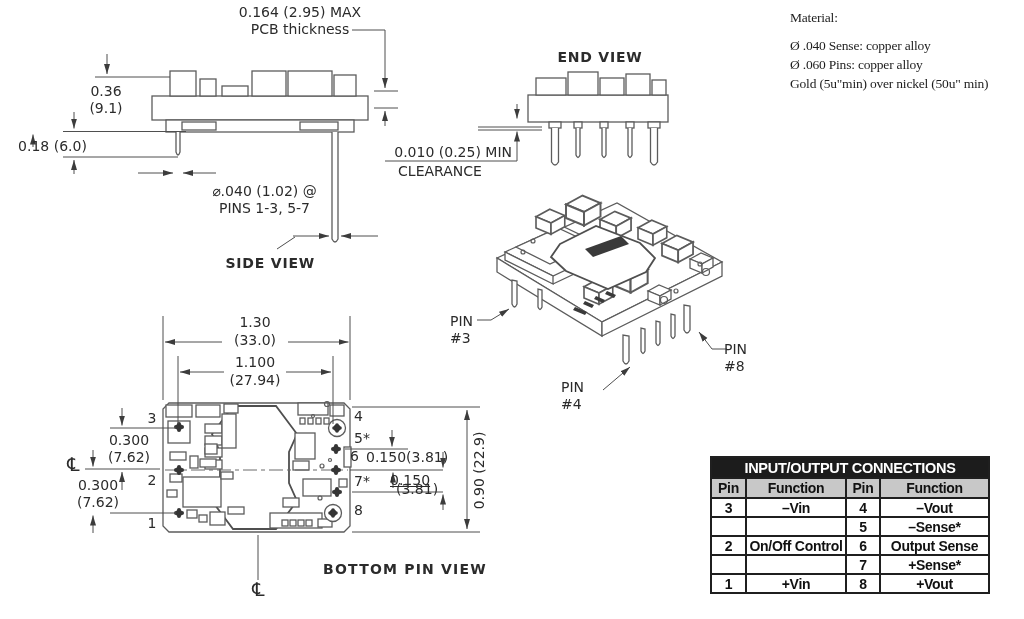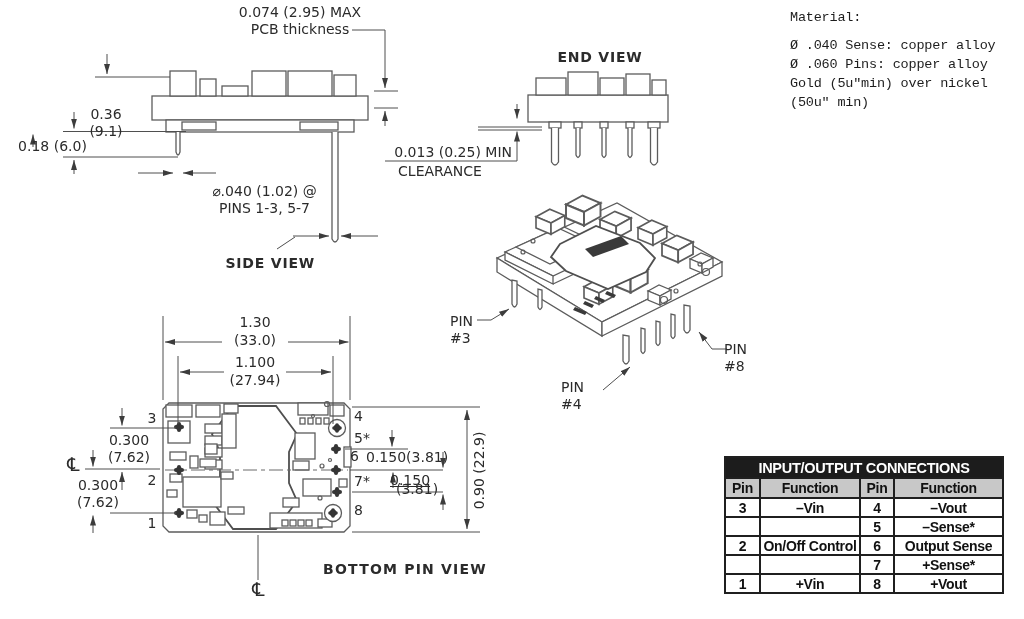--- a/index.html
+++ b/index.html
@@ -12,26 +12,26 @@
   .dim{fill:none;stroke:#4f4f4f;stroke-width:1;}
   .cl{fill:none;stroke:#6a6a6a;stroke-width:1;}
   .dark{fill:#3a3a3a;stroke:none;}
   .pinfill{fill:#353535;}
   .label{position:absolute;font-size:14px;line-height:17px;text-align:center;white-space:nowrap;color:#2b2b2b;}
   .bold{font-weight:bold;letter-spacing:0.8px;font-size:14px;}
   .rt{text-align:right;}
   .lt{text-align:left;}
   .vtext{transform:rotate(-90deg);transform-origin:center;}
   .clsym{font-size:19px;line-height:19px;}
-  .mat{position:absolute;left:790px;top:8px;width:220px;font-family:Liberation Mono, monospace;
+  .mat{position:absolute;left:790px;top:8px;width:220px;font-family:Liberation Serif, serif;
        font-size:13.5px;line-height:19px;letter-spacing:-0.2px;color:#1d1d1d;text-align:left;}
   .mat .hd{margin-bottom:9px;}
   
   #io-table{position:absolute;left:710px;top:456px;width:278px;font-family:"Liberation Sans",sans-serif;}
-  #io-table table{border-collapse:collapse;width:278px;table-layout:fixed;margin-left:14px;}
+  #io-table table{border-collapse:collapse;width:278px;table-layout:fixed;}
   #io-table td{border:2px solid #1f1f1f;text-align:center;vertical-align:middle;
                font-size:14px;font-weight:bold;letter-spacing:-0.3px;color:#111;padding:0;}
   #io-table .tblack{background:#1c1c1c;color:#ffffff;font-size:14.5px;height:19px;}
   #io-table .tgray{background:#c8c8c8;height:18px;}
   #io-table .drow td{height:17px;background:#ffffff;}
 </style>
 </head>
 <body>
 
 <div id="stage">
@@ -249,36 +249,36 @@
     <line class="dim" x1="393" y1="488" x2="393" y2="472.5" marker-end="url(#ar)"></line>
     <line class="dim" x1="443" y1="452" x2="443" y2="467.5" marker-end="url(#ar)"></line>
     <line class="dim" x1="443" y1="510" x2="443" y2="494.5" marker-end="url(#ar)"></line>
     <line class="dim" x1="467" y1="469" x2="467" y2="410" marker-end="url(#ar)"></line>
     <line class="dim" x1="467" y1="469" x2="467" y2="529" marker-end="url(#ar)"></line>
     <line class="dim" x1="258" y1="535" x2="258" y2="580"></line>
   </g>
 </svg>
 
 <div class="label" style="left:225px;top:4px;width:150px;">
-  <span style="display:block">0.074 (2.95) MAX</span>
+  <span style="display:block">0.164 (2.95) MAX</span>
   <span style="display:block">PCB thickness</span>
 </div>
-<div class="label" style="left:80px;top:83px;width:52px;margin-top:23px;">
+<div class="label" style="left:80px;top:83px;width:52px;">
   <span style="display:block">0.36</span>
   <span style="display:block">(9.1)</span>
 </div>
 <div class="label" style="left:5px;top:138px;width:95px;">0.18 (6.0)</div>
 <div class="label" style="left:192px;top:183px;width:145px;">
   <span style="display:block">⌀.040 (1.02) @</span>
   <span style="display:block">PINS 1-3, 5-7</span>
 </div>
 <div class="label bold" style="left:195px;top:255px;width:120px;text-align:right;">SIDE VIEW</div>
 
 <div class="label bold" style="left:540px;top:49px;width:120px;">END VIEW</div>
-<div class="label rt" style="left:380px;top:144px;width:132px;">0.013 (0.25) MIN</div>
+<div class="label rt" style="left:380px;top:144px;width:132px;">0.010 (0.25) MIN</div>
 <div class="label" style="left:380px;top:163px;width:120px;">CLEARANCE</div>
 
 <div class="mat">
   <div class="hd">Material:</div>
   <div>Ø .040 Sense: copper alloy</div>
   <div>Ø .060 Pins: copper alloy</div>
   <div>Gold (5u"min) over nickel (50u" min)</div>
 </div>
 
 <div class="label lt" style="left:450px;top:313px;width:40px;">

